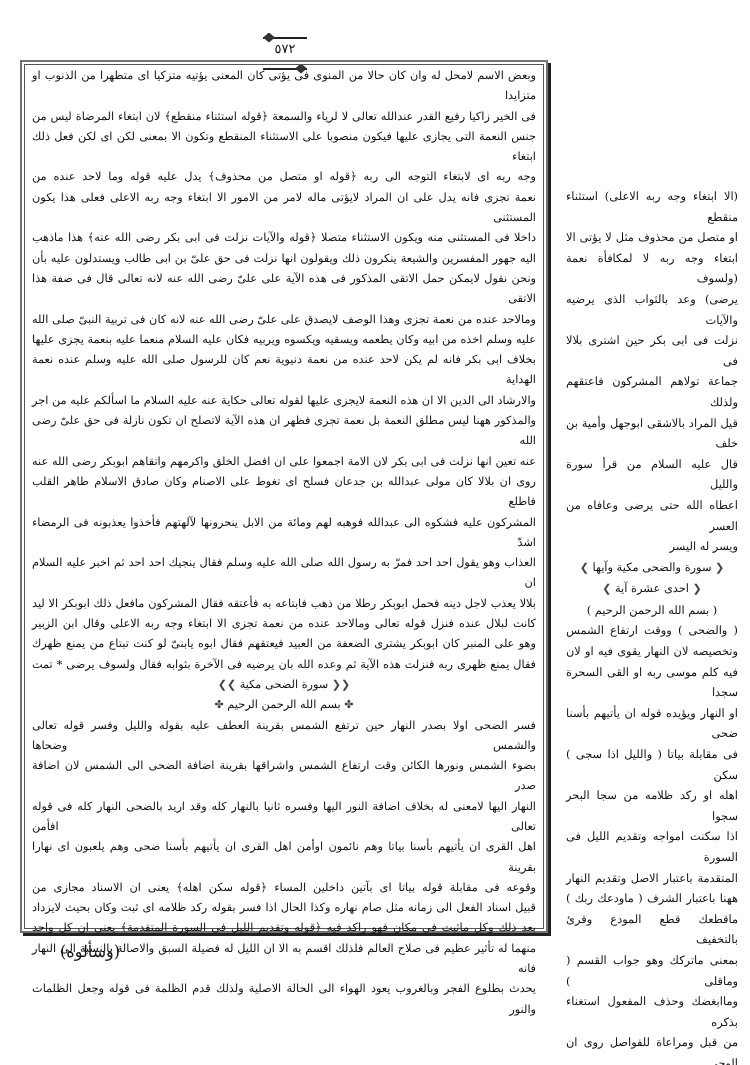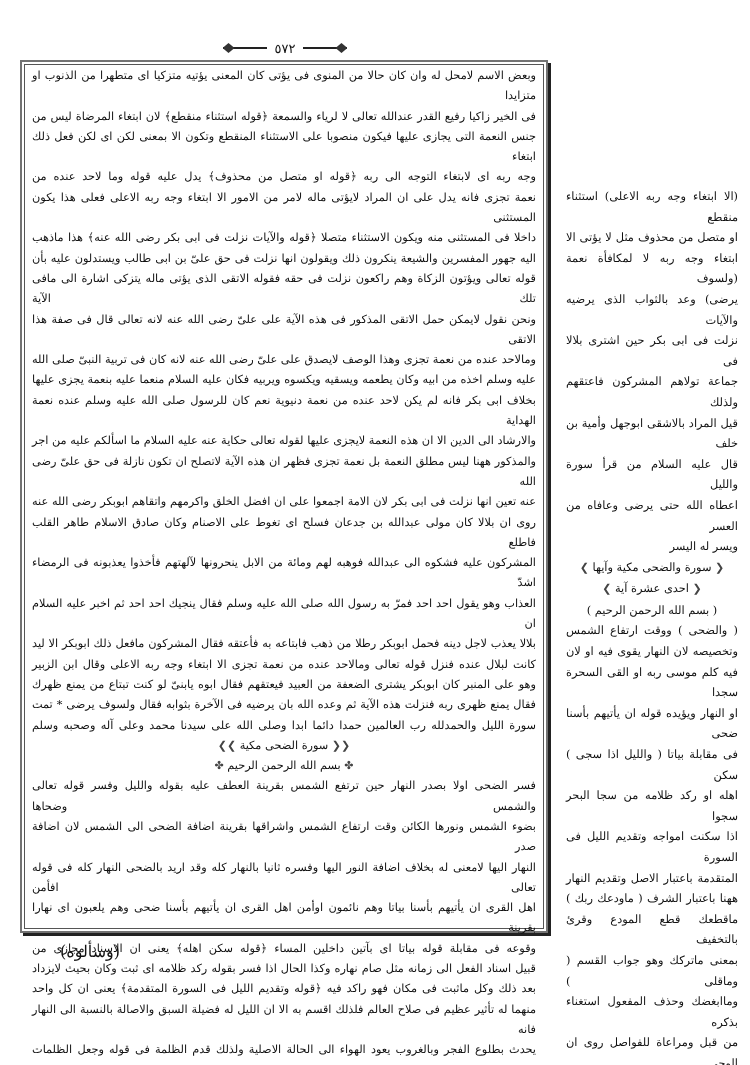--- a/index.html
+++ b/index.html
@@ -1,19 +1,19 @@
 <!DOCTYPE html>
 <html><head>
 <meta charset="utf-8">
 <style>
   html, body { margin:0; padding:0; background:#ffffff; }
   body { width:750px; height:1065px; position:relative; overflow:hidden;
          font-family:"DejaVu Serif", serif; color:#111; }
   .header { position:absolute; left:20px; top:36px; width:530px; height:24px;
-            display:flex; justify-content:center; align-items:center; gap:8px; }
+            display:flex; justify-content:center; align-items:center; gap:8px;flex-direction:column; }
   .orn { display:inline-block; width:44px; height:10px; position:relative; }
   .orn::before { content:""; position:absolute; top:4px; left:0; right:0; height:2px; background:#222; }
   .orn::after { content:""; position:absolute; top:0; width:12px; height:10px; background:#333;
                 clip-path:polygon(0 50%,50% 0,100% 50%,50% 100%); }
   .orn.l::after { right:0; } .orn.r::after { left:0; }
   .pagenum { font-size:13px; direction:rtl; }
   .mainframe { position:absolute; left:20px; top:60px; width:528px; height:873px;
                border:2px solid #737373; box-shadow: 3px 3px 0 #222; box-sizing:border-box; }
   .mainframe::before { content:""; position:absolute; inset:2px; border:1px solid #555; pointer-events:none; }
   .maintext { position:absolute; left:10px; right:10px; top:4px; direction:rtl; text-align:justify;
@@ -39,36 +39,34 @@
 
 <div class="mainframe">
   <div class="maintext">
     <p>وبعض الاسم لامحل له وان كان حالا من المنوى فى يؤتى كان المعنى يؤتيه متزكيا اى متطهرا من الذنوب او متزايدا</p>
     <p>فى الخير زاكيا رفيع القدر عندالله تعالى لا لرياء والسمعة ﴿قوله استثناء منقطع﴾ لان ابتغاء المرضاة ليس من</p>
     <p>جنس النعمة التى يجازى عليها فيكون منصوبا على الاستثناء المنقطع وتكون الا بمعنى لكن اى لكن فعل ذلك ابتغاء</p>
     <p>وجه ربه اى لابتغاء التوجه الى ربه ﴿قوله او متصل من محذوف﴾ يدل عليه قوله وما لاحد عنده من</p>
     <p>نعمة تجزى فانه يدل على ان المراد لايؤتى ماله لامر من الامور الا ابتغاء وجه ربه الاعلى فعلى هذا يكون المستثنى</p>
     <p>داخلا فى المستثنى منه ويكون الاستثناء متصلا ﴿قوله والآيات نزلت فى ابى بكر رضى الله عنه﴾ هذا ماذهب</p>
     <p>اليه جهور المفسرين والشيعة ينكرون ذلك ويقولون انها نزلت فى حق علىّ بن ابى طالب ويستدلون عليه بأن</p>
-    <p>قوله تعالى ويؤتون الزكاة وهم راكعون نزلت فى حقه فقوله الاتقى الذى يؤتى ماله يتزكى اشارة الى مافى تلك الآية</p>
     <p>ونحن نقول لايمكن حمل الاتقى المذكور فى هذه الآية على علىّ رضى الله عنه لانه تعالى قال فى صفة هذا الاتقى</p>
     <p>ومالاحد عنده من نعمة تجزى وهذا الوصف لايصدق على علىّ رضى الله عنه لانه كان فى تربية النبىّ صلى الله</p>
     <p>عليه وسلم اخذه من ابيه وكان يطعمه ويسقيه ويكسوه ويربيه فكان عليه السلام منعما عليه بنعمة يجزى عليها</p>
     <p>بخلاف ابى بكر فانه لم يكن لاحد عنده من نعمة دنيوية نعم كان للرسول صلى الله عليه وسلم عنده نعمة الهداية</p>
     <p>والارشاد الى الدين الا ان هذه النعمة لايجزى عليها لقوله تعالى حكاية عنه عليه السلام ما اسألكم عليه من اجر</p>
     <p>والمذكور ههنا ليس مطلق النعمة بل نعمة تجزى فظهر ان هذه الآية لاتصلح ان تكون نازلة فى حق علىّ رضى الله</p>
     <p>عنه تعين انها نزلت فى ابى بكر لان الامة اجمعوا على ان افضل الخلق واكرمهم واتقاهم ابوبكر رضى الله عنه</p>
     <p>روى ان بلالا كان مولى عبدالله بن جدعان فسلح اى تغوط على الاصنام وكان صادق الاسلام طاهر القلب فاطلع</p>
     <p>المشركون عليه فشكوه الى عبدالله فوهبه لهم ومائة من الابل ينحرونها لآلهتهم فأخذوا يعذبونه فى الرمضاء اشدّ</p>
     <p>العذاب وهو يقول احد احد فمرّ به رسول الله صلى الله عليه وسلم فقال ينجيك احد احد ثم اخبر عليه السلام ان</p>
     <p>بلالا يعذب لاجل دينه فحمل ابوبكر رطلا من ذهب فابتاعه به فأعتقه فقال المشركون مافعل ذلك ابوبكر الا ليد</p>
     <p>كانت لبلال عنده فنزل قوله تعالى ومالاحد عنده من نعمة تجزى الا ابتغاء وجه ربه الاعلى وقال ابن الزبير</p>
     <p>وهو على المنبر كان ابوبكر يشترى الضعفة من العبيد فيعتقهم فقال ابوه يابنىّ لو كنت تبتاع من يمنع ظهرك</p>
     <p>فقال يمنع ظهرى ربه فنزلت هذه الآية ثم وعده الله بان يرضيه فى الآخرة بثوابه فقال ولسوف يرضى * تمت</p>
-    <p>سورة الليل والحمدلله رب العالمين حمدا دائما ابدا وصلى الله على سيدنا محمد وعلى آله وصحبه وسلم</p>
     <p class="center">
       <span class="mark">❮❮ </span><span>سورة الضحى مكية</span><span class="mark"> ❯❯</span>
     </p>
     <p class="center">
       <span class="mark">✤ </span><span>بسم الله الرحمن الرحيم</span><span class="mark"> ✤</span>
     </p>
     <p>فسر الضحى اولا بصدر النهار حين ترتفع الشمس بقرينة العطف عليه بقوله والليل وفسر قوله تعالى والشمس وضحاها</p>
     <p>بضوء الشمس ونورها الكائن وقت ارتفاع الشمس واشراقها بقرينة اضافة الضحى الى الشمس لان اضافة صدر</p>
     <p>النهار اليها لامعنى له بخلاف اضافة النور اليها وفسره ثانيا بالنهار كله وقد اريد بالضحى النهار كله فى قوله تعالى افأمن</p>
     <p>اهل القرى ان يأتيهم بأسنا بياتا وهم نائمون اوأمن اهل القرى ان يأتيهم بأسنا ضحى وهم يلعبون اى نهارا بقرينة</p>

